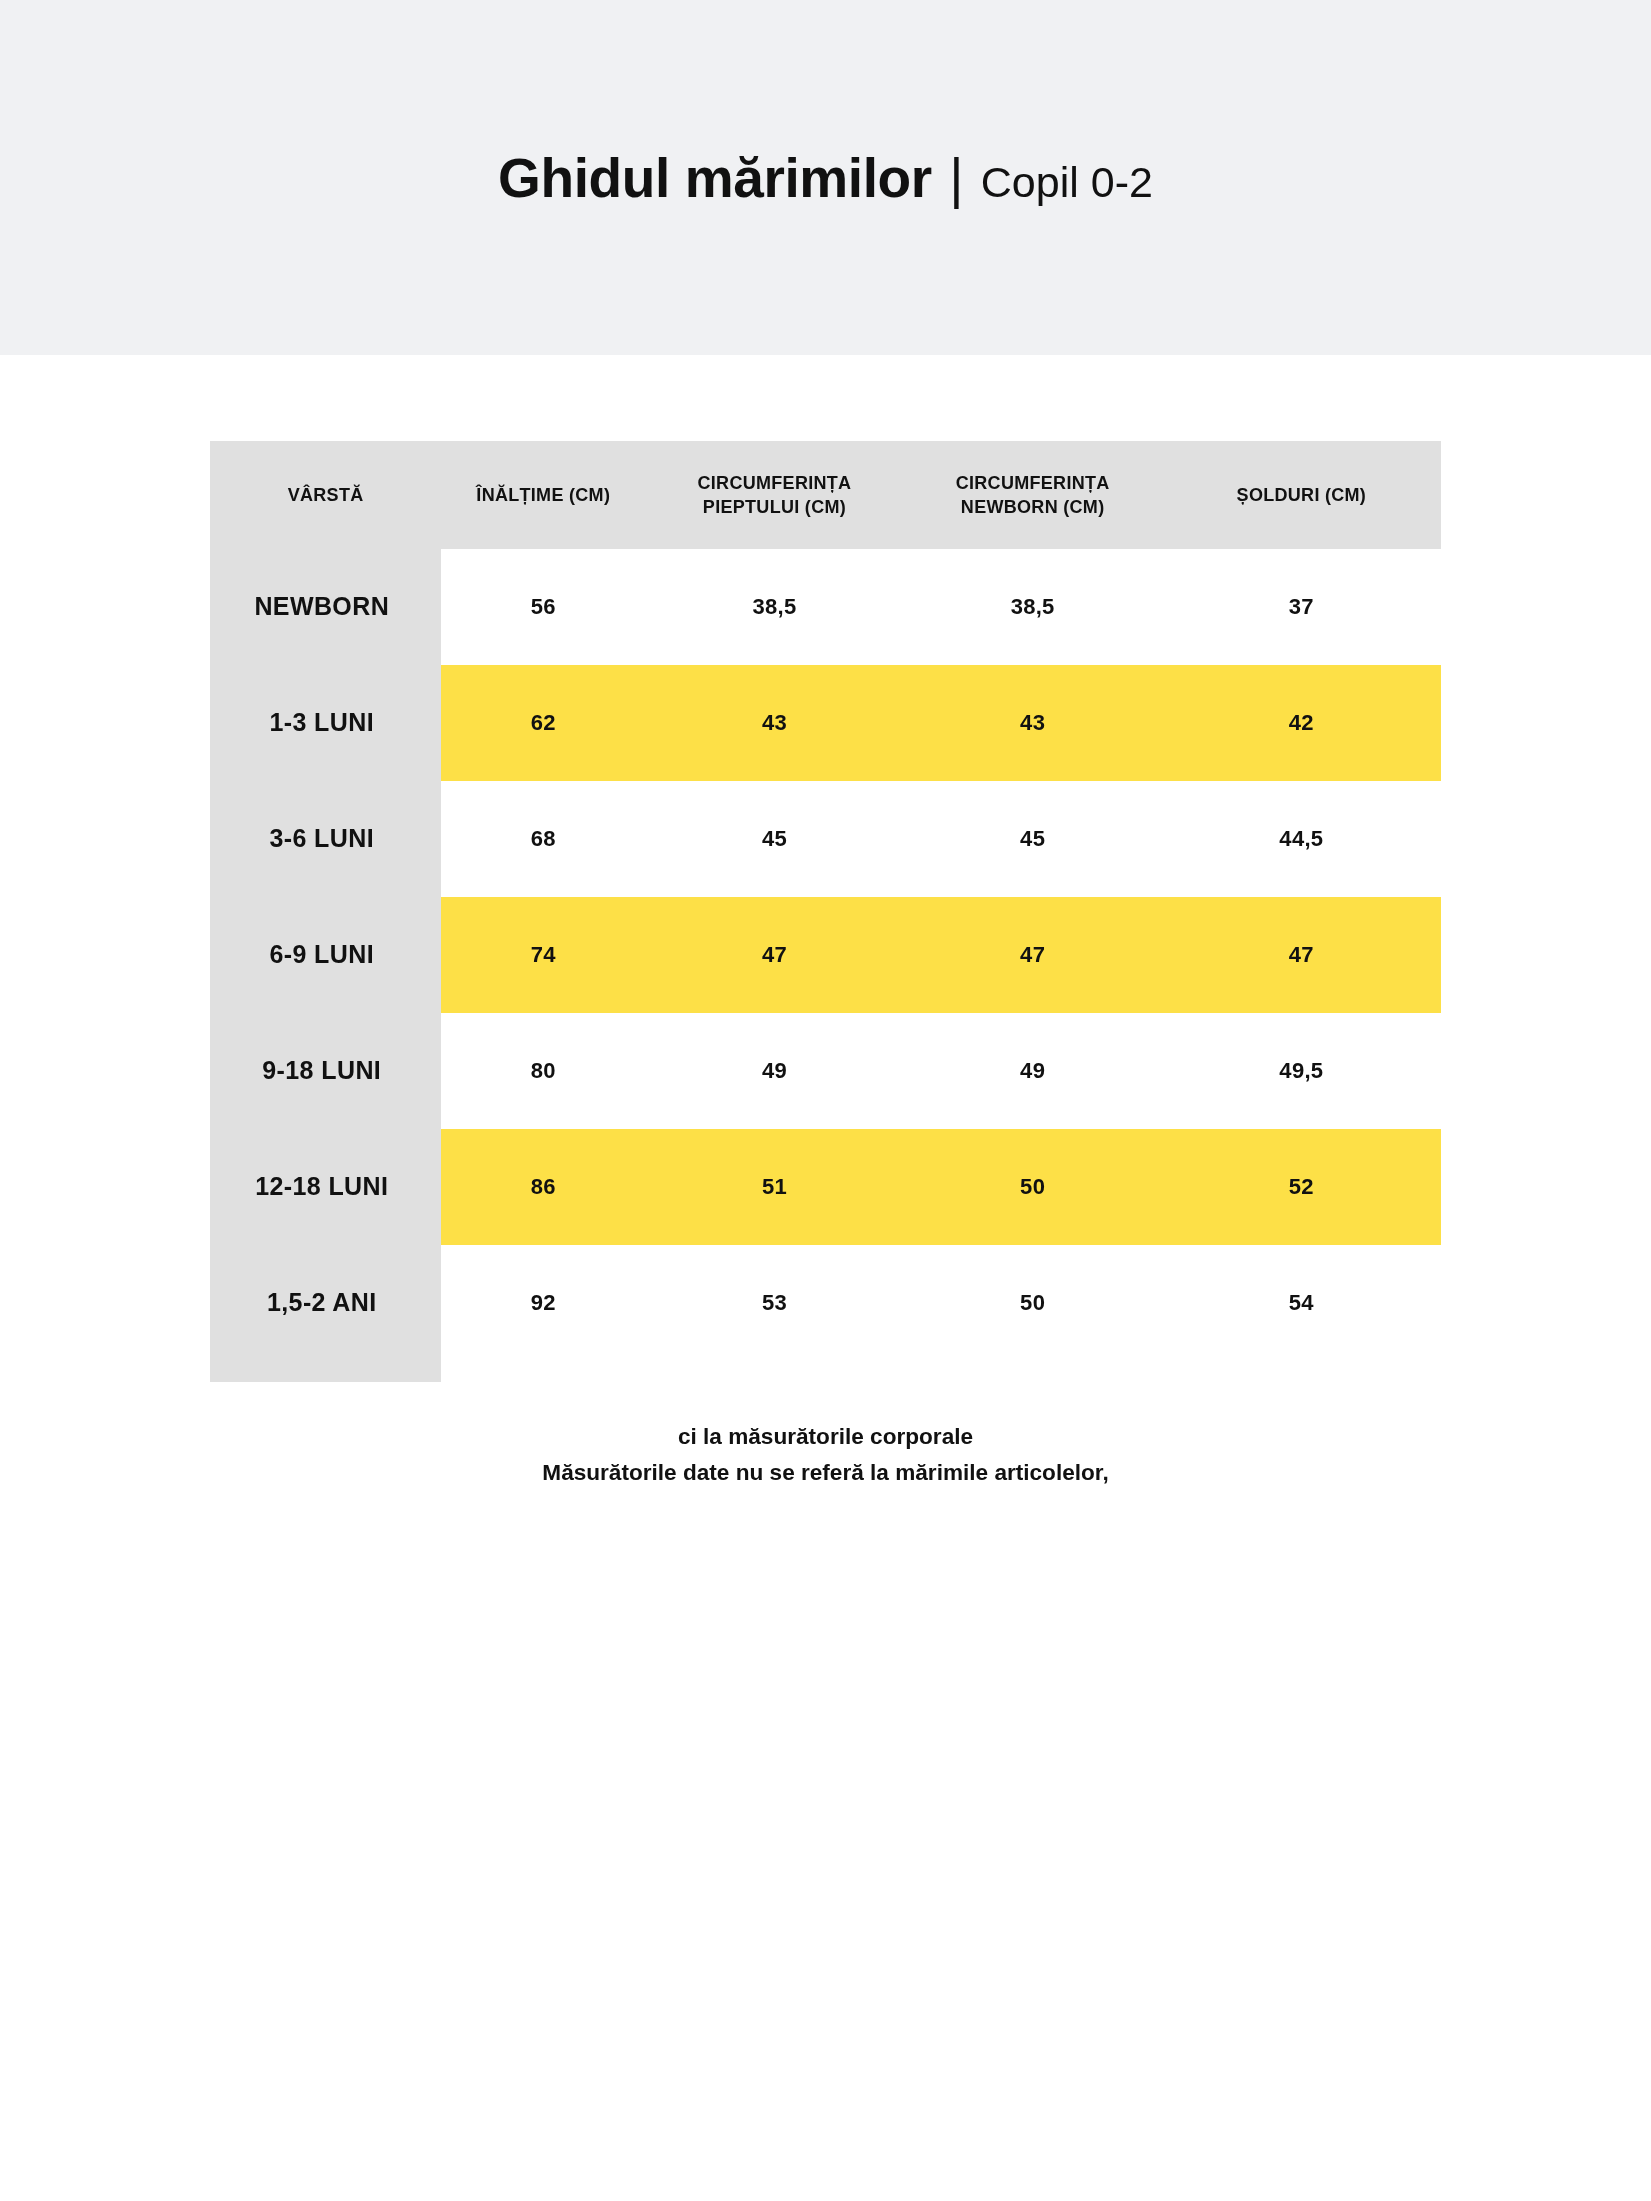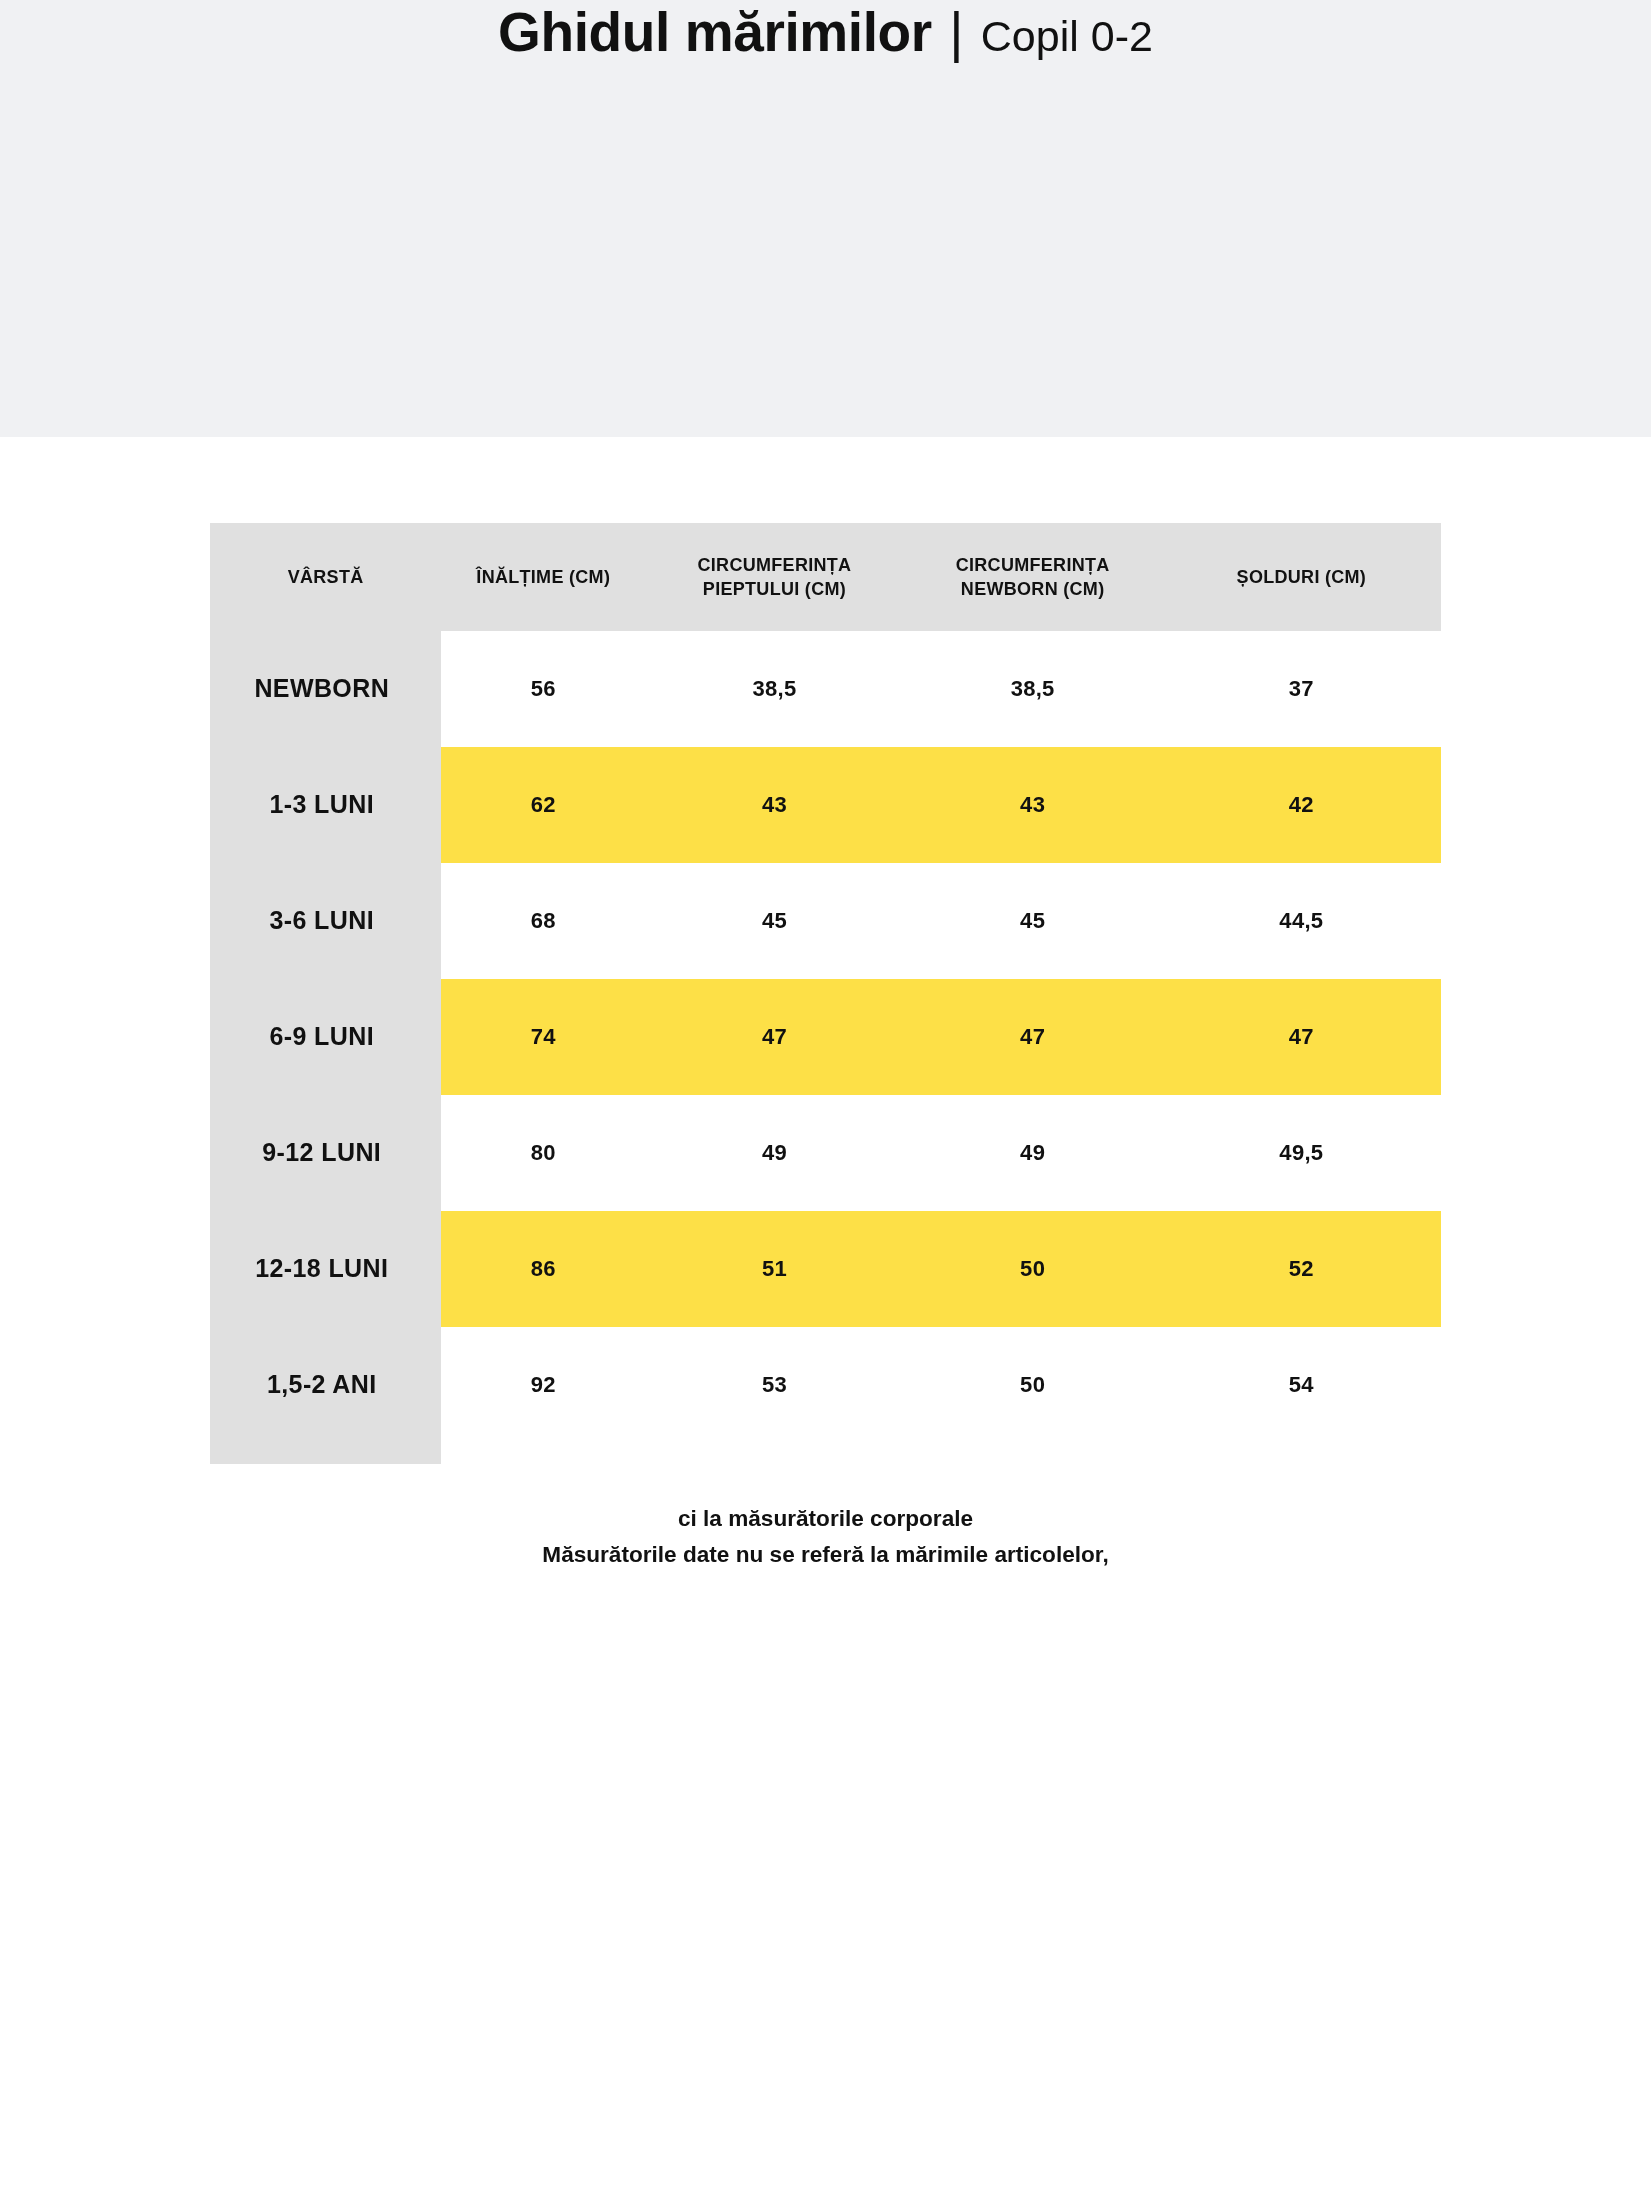--- a/index.html
+++ b/index.html
@@ -13,23 +13,24 @@
     height: 2201px;
     font-family: "Liberation Sans", sans-serif;
     color: #111111;
     position: relative;
     overflow: hidden;
   }
 
   
   .header-band {
     width: 100%;
-    height: 437px;
+    height: 355px;
     background: #f0f1f3;
     display: flex;
+    align-items: center;
     justify-content: center;
   }
   .header-title {
     display: flex;
     align-items: baseline;
     justify-content: center;
     white-space: nowrap;
   }
   .title-main {
     font-size: 55px;
@@ -189,21 +190,21 @@
         <td class="val-cell">44,5</td>
       </tr>
       <tr class="row-odd">
         <td class="age-cell">6-9 LUNI</td>
         <td class="val-cell">74</td>
         <td class="val-cell">47</td>
         <td class="val-cell">47</td>
         <td class="val-cell">47</td>
       </tr>
       <tr class="row-even">
-        <td class="age-cell">9-12 LUNI</td>
+        <td class="age-cell">9-18 LUNI</td>
         <td class="val-cell">80</td>
         <td class="val-cell">49</td>
         <td class="val-cell">49</td>
         <td class="val-cell">49,5</td>
       </tr>
       <tr class="row-odd">
         <td class="age-cell">12-18 LUNI</td>
         <td class="val-cell">86</td>
         <td class="val-cell">51</td>
         <td class="val-cell">50</td>

